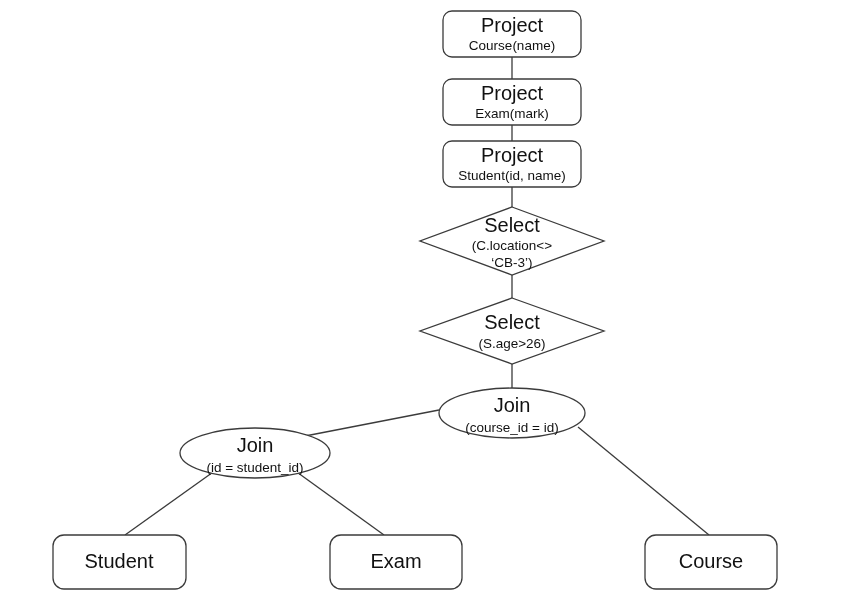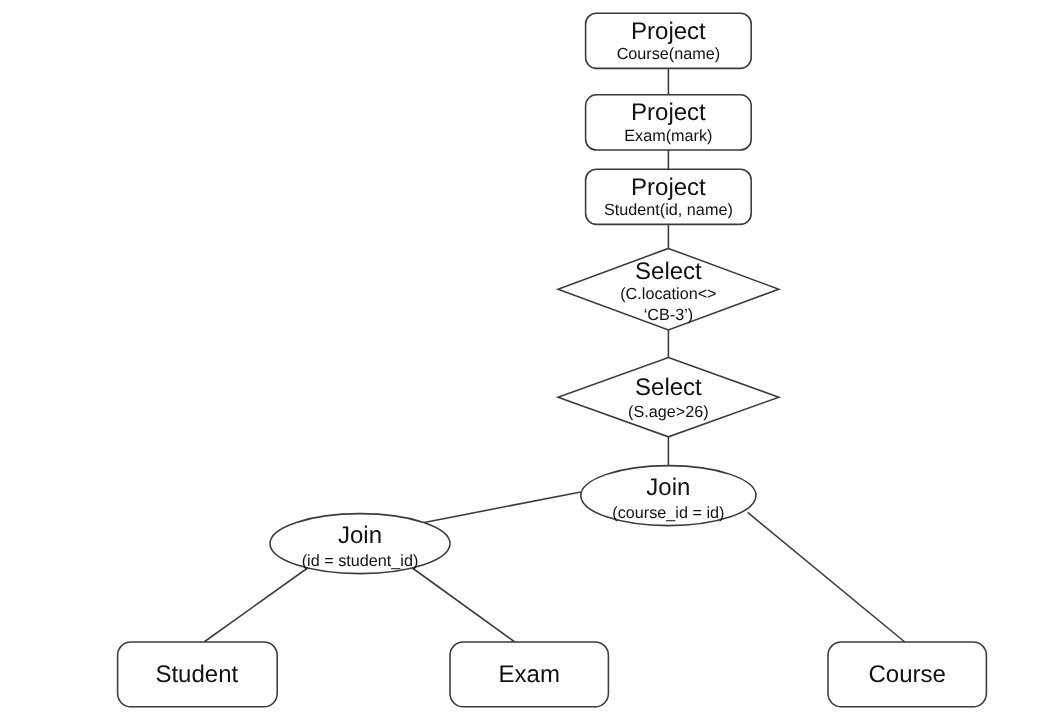--- a/index.html
+++ b/index.html
@@ -11,21 +11,20 @@
     width: 865px;
     height: 603px;
     font-family: "Liberation Sans", sans-serif;
     overflow: hidden;
   }
   #diagram-root {
     position: relative;
     width: 772px;
     height: 603px;
     background: #ffffff;
-    margin-left: 45px;
   }
   svg#plan-svg {
     position: absolute;
     top: 0;
     left: 0;
     width: 865px;
     height: 603px;
     display: block;
   }
   .node-shape {

